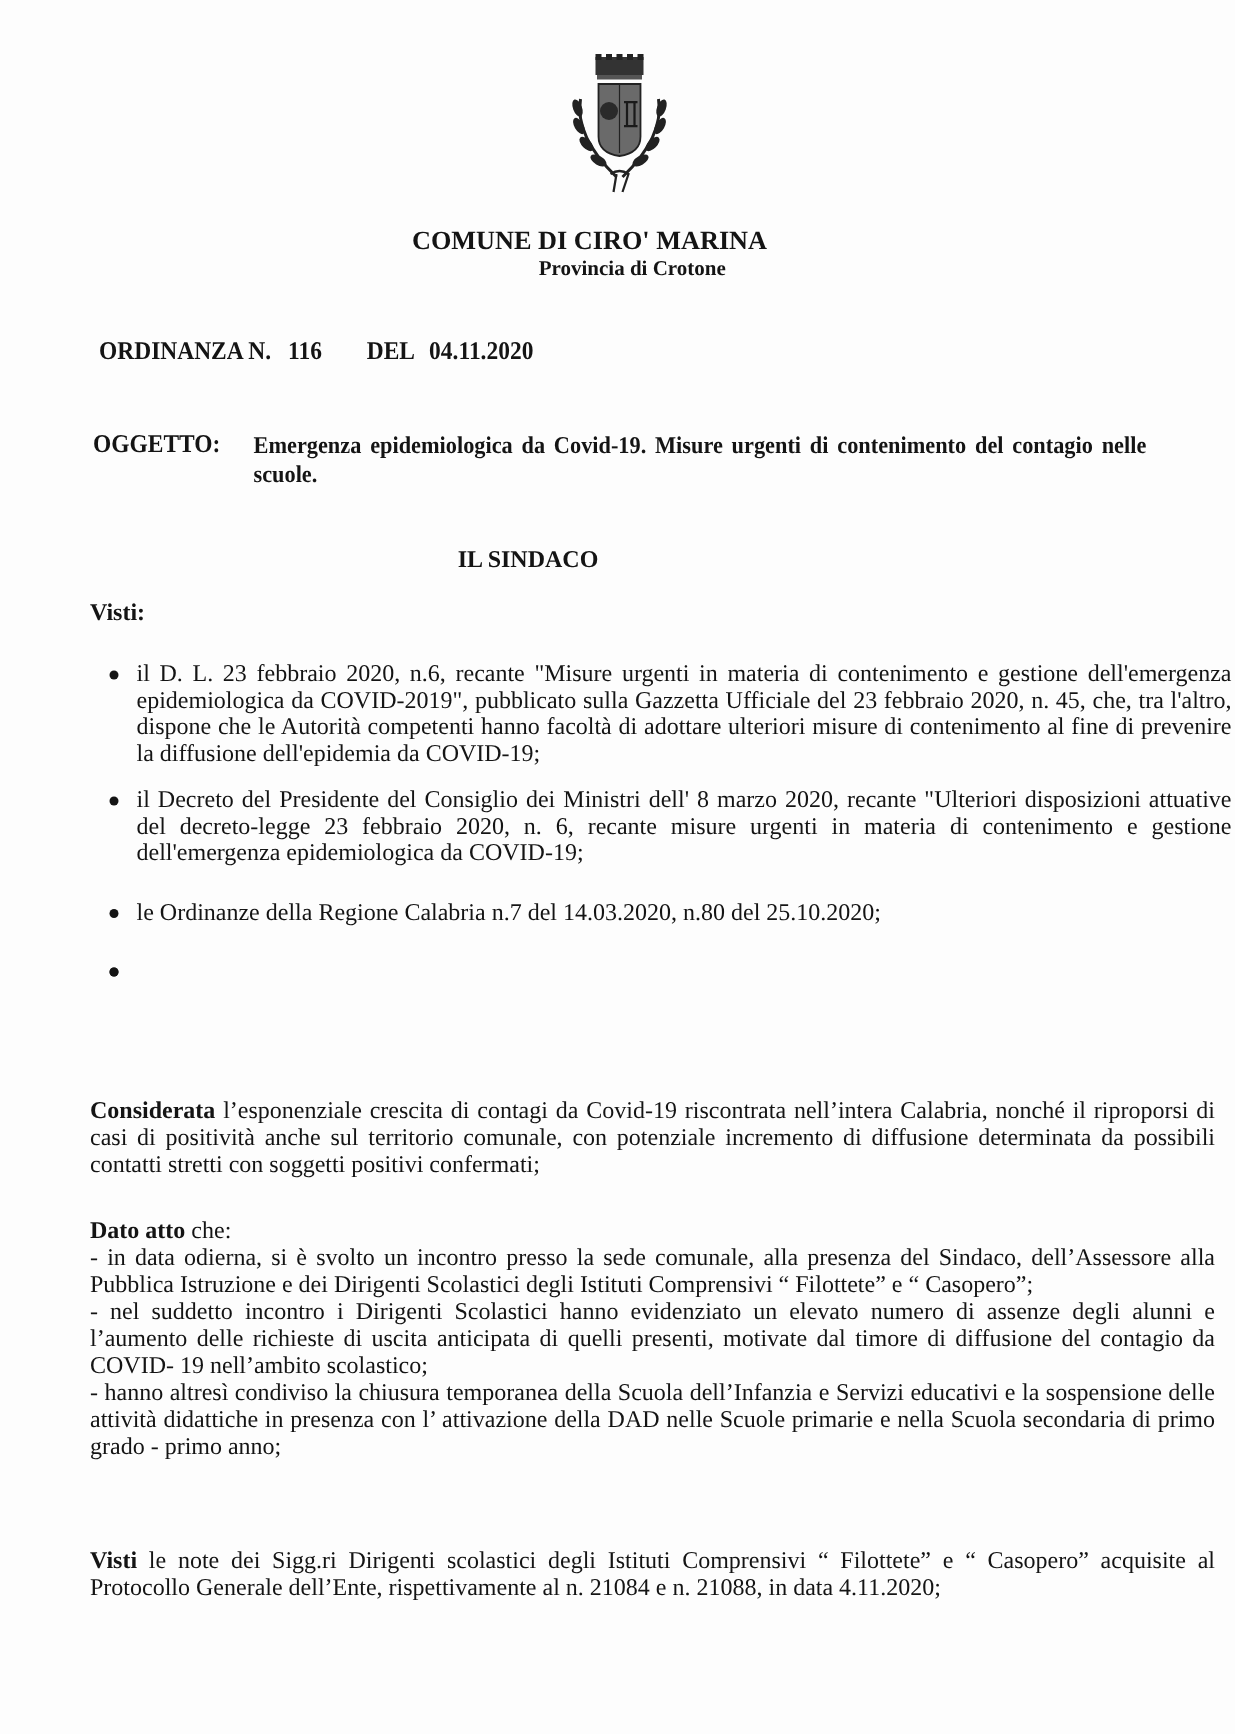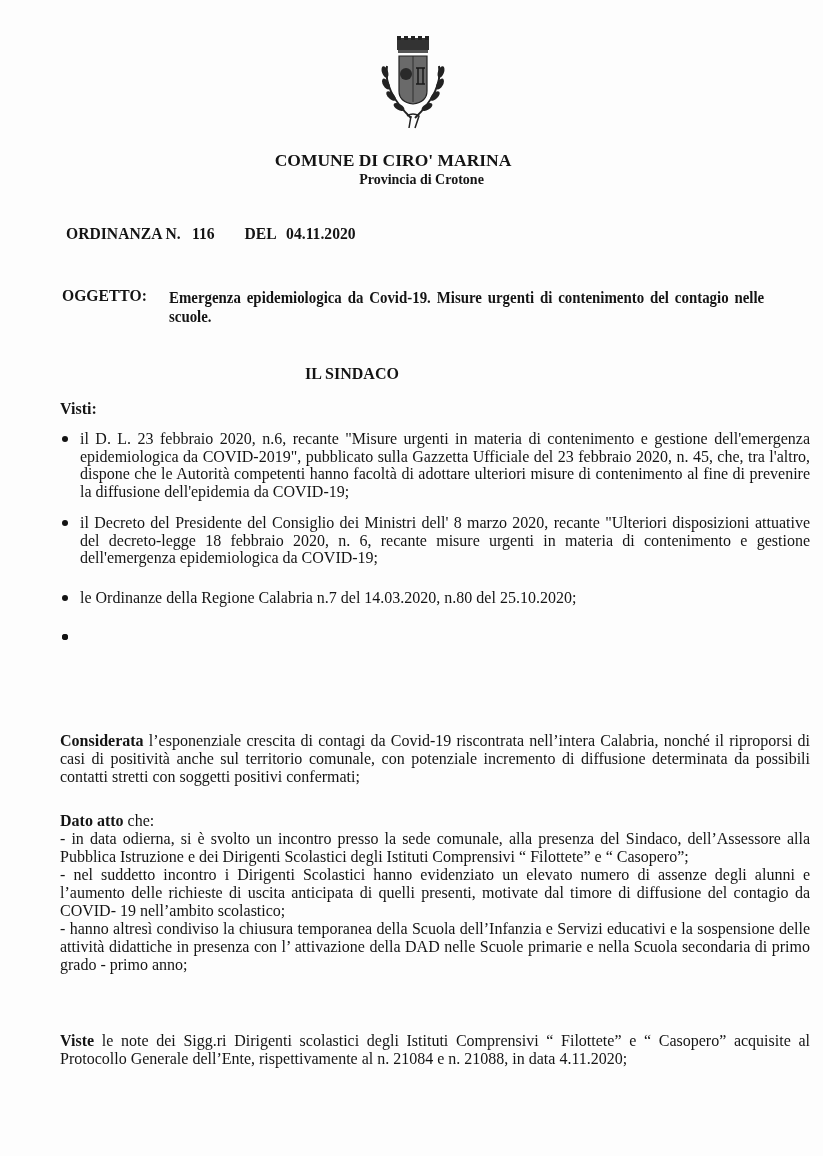--- a/index.html
+++ b/index.html
@@ -11,21 +11,21 @@
   .crest { left: 373px; top: 36px; width: 80px; height: 100px; }
   .header-title { left: 0; width: 766px; top: 150px; text-align: center; font-weight: bold; font-size: 17.5px; padding-left: 20px; box-sizing: border-box; }
   .header-sub { left: 0; width: 823px; top: 172px; text-align: center; font-weight: bold; font-size: 14px; padding-left: 20px; box-sizing: border-box; }
   .ord { left: 66px; top: 224px; font-weight: bold; font-size: 17px; transform: scaleX(0.92); transform-origin: left; }
   .ord span { display: inline-block; }
   .ord .gap { width: 24px; }
   .ogg-label { left: 62px; top: 286px; font-weight: bold; font-size: 17px; transform: scaleX(0.92); transform-origin: left; }
   .ogg-text { left: 169px; top: 288px; width: 640px; font-weight: bold; font-size: 16px; line-height: 19px; text-align: justify; transform: scaleX(0.93); transform-origin: left; }
   .sindaco { left: 0; width: 699px; top: 365px; text-align: center; font-weight: bold; font-size: 16px; padding-left: 5px; box-sizing: border-box; }
   .visti { left: 60px; top: 400px; font-weight: bold; font-size: 16px; }
-  .bullet-list { left: 60px; top: 430px; width: 750px; margin: 0; padding: 0; list-style: none; font-size: 16px; line-height: 17.5px; }
+  .bullet-list { left: 60px; top: 430px; width: 750px; margin: 11px; padding: 0; list-style: none; font-size: 16px; line-height: 17.5px; }
   .bullet-list li { position: relative; padding-left: 20px; text-align: justify; }
   .bullet-list li .dot { position: absolute; left: 2px; top: 6px; width: 6px; height: 6px; border-radius: 50%; background: #141414; }
   .b1 { margin-top: 0; }
   .b2 { margin-top: 14px; }
   .b3 { margin-top: 22px; }
   .b4 { margin-top: 22px; }
   .b5 { margin-top: 22px; }
   .para { left: 60px; width: 750px; font-size: 16px; line-height: 18px; text-align: justify; }
   .considerata { top: 732px; }
   .dato { top: 812px; }
@@ -80,32 +80,32 @@
 
 <div class="abs ogg-label">OGGETTO:</div>
 <div class="abs ogg-text">Emergenza epidemiologica da Covid-19. Misure urgenti di contenimento del contagio nelle scuole.</div>
 
 <div class="abs sindaco">IL SINDACO</div>
 
 <div class="abs visti">Visti:</div>
 
 <ul class="abs bullet-list">
   <li class="b1"><span class="dot"></span><span>il D. L. 23 febbraio 2020, n.6, recante "Misure urgenti in materia di contenimento e gestione dell'emergenza epidemiologica da COVID-2019", pubblicato sulla Gazzetta Ufficiale del 23 febbraio 2020, n. 45, che, tra l'altro, dispone che le Autorità competenti hanno facoltà di adottare ulteriori misure di contenimento al fine di prevenire la diffusione dell'epidemia da COVID-19;</span></li>
-  <li class="b2"><span class="dot"></span><span>il Decreto del Presidente del Consiglio dei Ministri dell' 8 marzo 2020, recante "Ulteriori disposizioni attuative del decreto-legge 18 febbraio 2020, n. 6, recante misure urgenti in materia di contenimento e gestione dell'emergenza epidemiologica da COVID-19;</span></li>
+  <li class="b2"><span class="dot"></span><span>il Decreto del Presidente del Consiglio dei Ministri dell' 8 marzo 2020, recante "Ulteriori disposizioni attuative del decreto-legge 23 febbraio 2020, n. 6, recante misure urgenti in materia di contenimento e gestione dell'emergenza epidemiologica da COVID-19;</span></li>
   <li class="b3"><span class="dot"></span><span>le Ordinanze della Regione Calabria n.7 del 14.03.2020,  n.80 del 25.10.2020;</span></li>
   <li class="b4"><span class="dot"></span></li>
   <li class="b5"><span class="dot"></span></li>
 </ul>
 
 <div class="abs para considerata">
   <b>Considerata</b><span> l’esponenziale crescita di contagi da Covid-19 riscontrata nell’intera Calabria, nonché il riproporsi di casi di positività anche sul territorio comunale, con potenziale incremento di diffusione determinata da possibili contatti stretti con soggetti positivi confermati;</span>
 </div>
 
 <div class="abs para dato">
   <div><b>Dato atto</b><span> che:</span></div>
   <div>- in data odierna, si è svolto un incontro presso la sede comunale, alla presenza del Sindaco, dell’Assessore alla Pubblica Istruzione e dei Dirigenti Scolastici degli Istituti Comprensivi “ Filottete” e “ Casopero”;</div>
   <div> - nel suddetto incontro i Dirigenti Scolastici hanno evidenziato un elevato numero di assenze degli alunni e l’aumento delle richieste di uscita anticipata di quelli presenti, motivate dal timore di diffusione del contagio da COVID- 19 nell’ambito scolastico;</div>
   <div>- hanno altresì condiviso la chiusura temporanea della Scuola dell’Infanzia e Servizi educativi e la sospensione delle attività didattiche in presenza con  l’ attivazione della DAD nelle Scuole primarie e nella Scuola secondaria di primo grado - primo anno;</div>
 </div>
 
 <div class="abs para viste">
-  <b>Viste</b><span> le note dei Sigg.ri Dirigenti scolastici degli Istituti Comprensivi “ Filottete” e “ Casopero” acquisite al Protocollo Generale dell’Ente, rispettivamente al n. 21084 e n. 21088, in data 4.11.2020;</span>
+  <b>Visti</b><span> le note dei Sigg.ri Dirigenti scolastici degli Istituti Comprensivi “ Filottete” e “ Casopero” acquisite al Protocollo Generale dell’Ente, rispettivamente al n. 21084 e n. 21088, in data 4.11.2020;</span>
 </div>
 
 </body></html>

